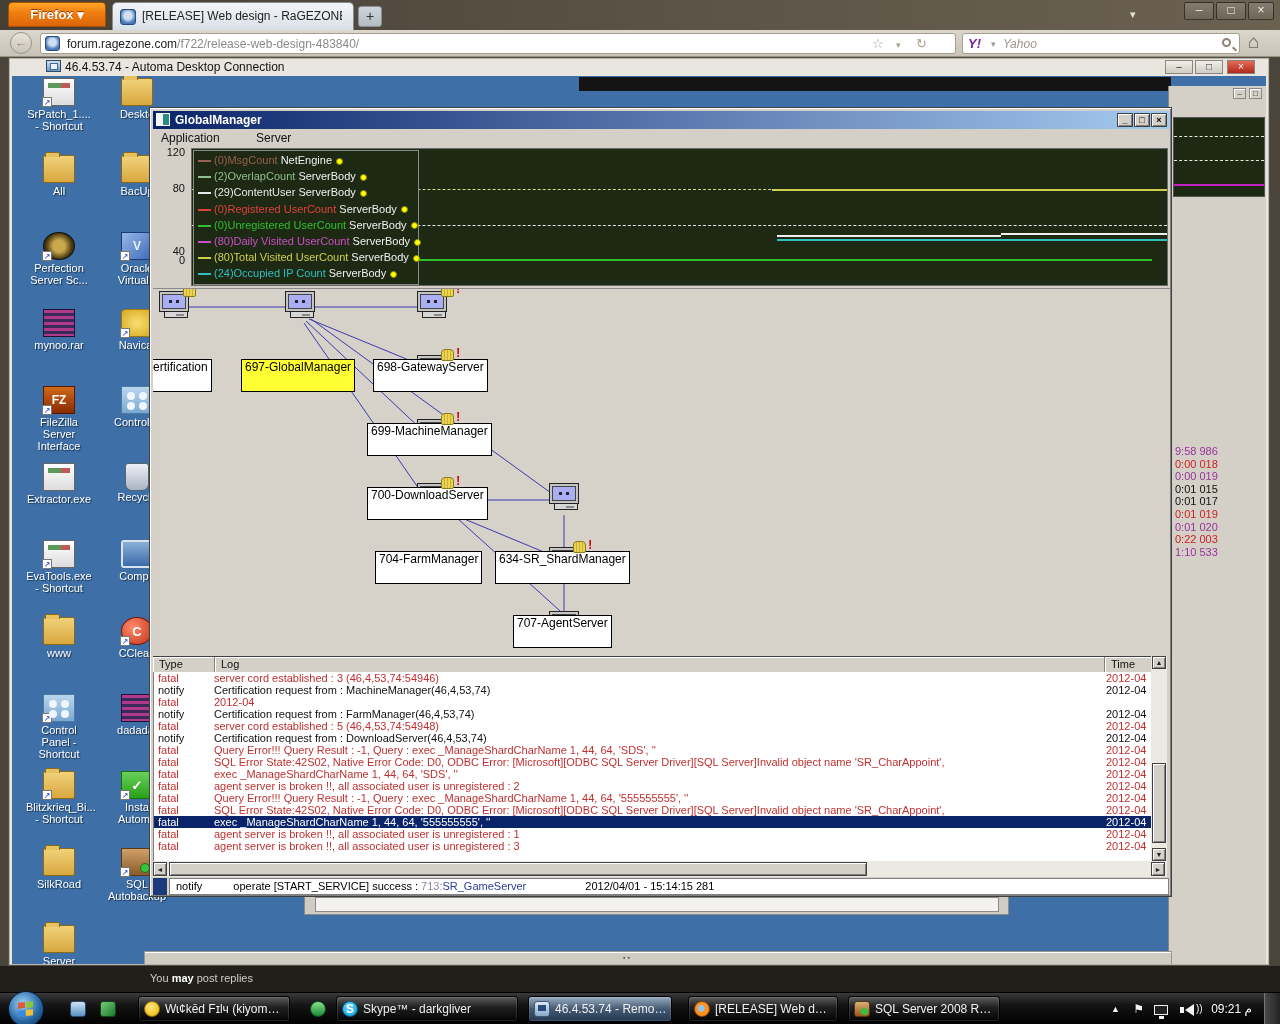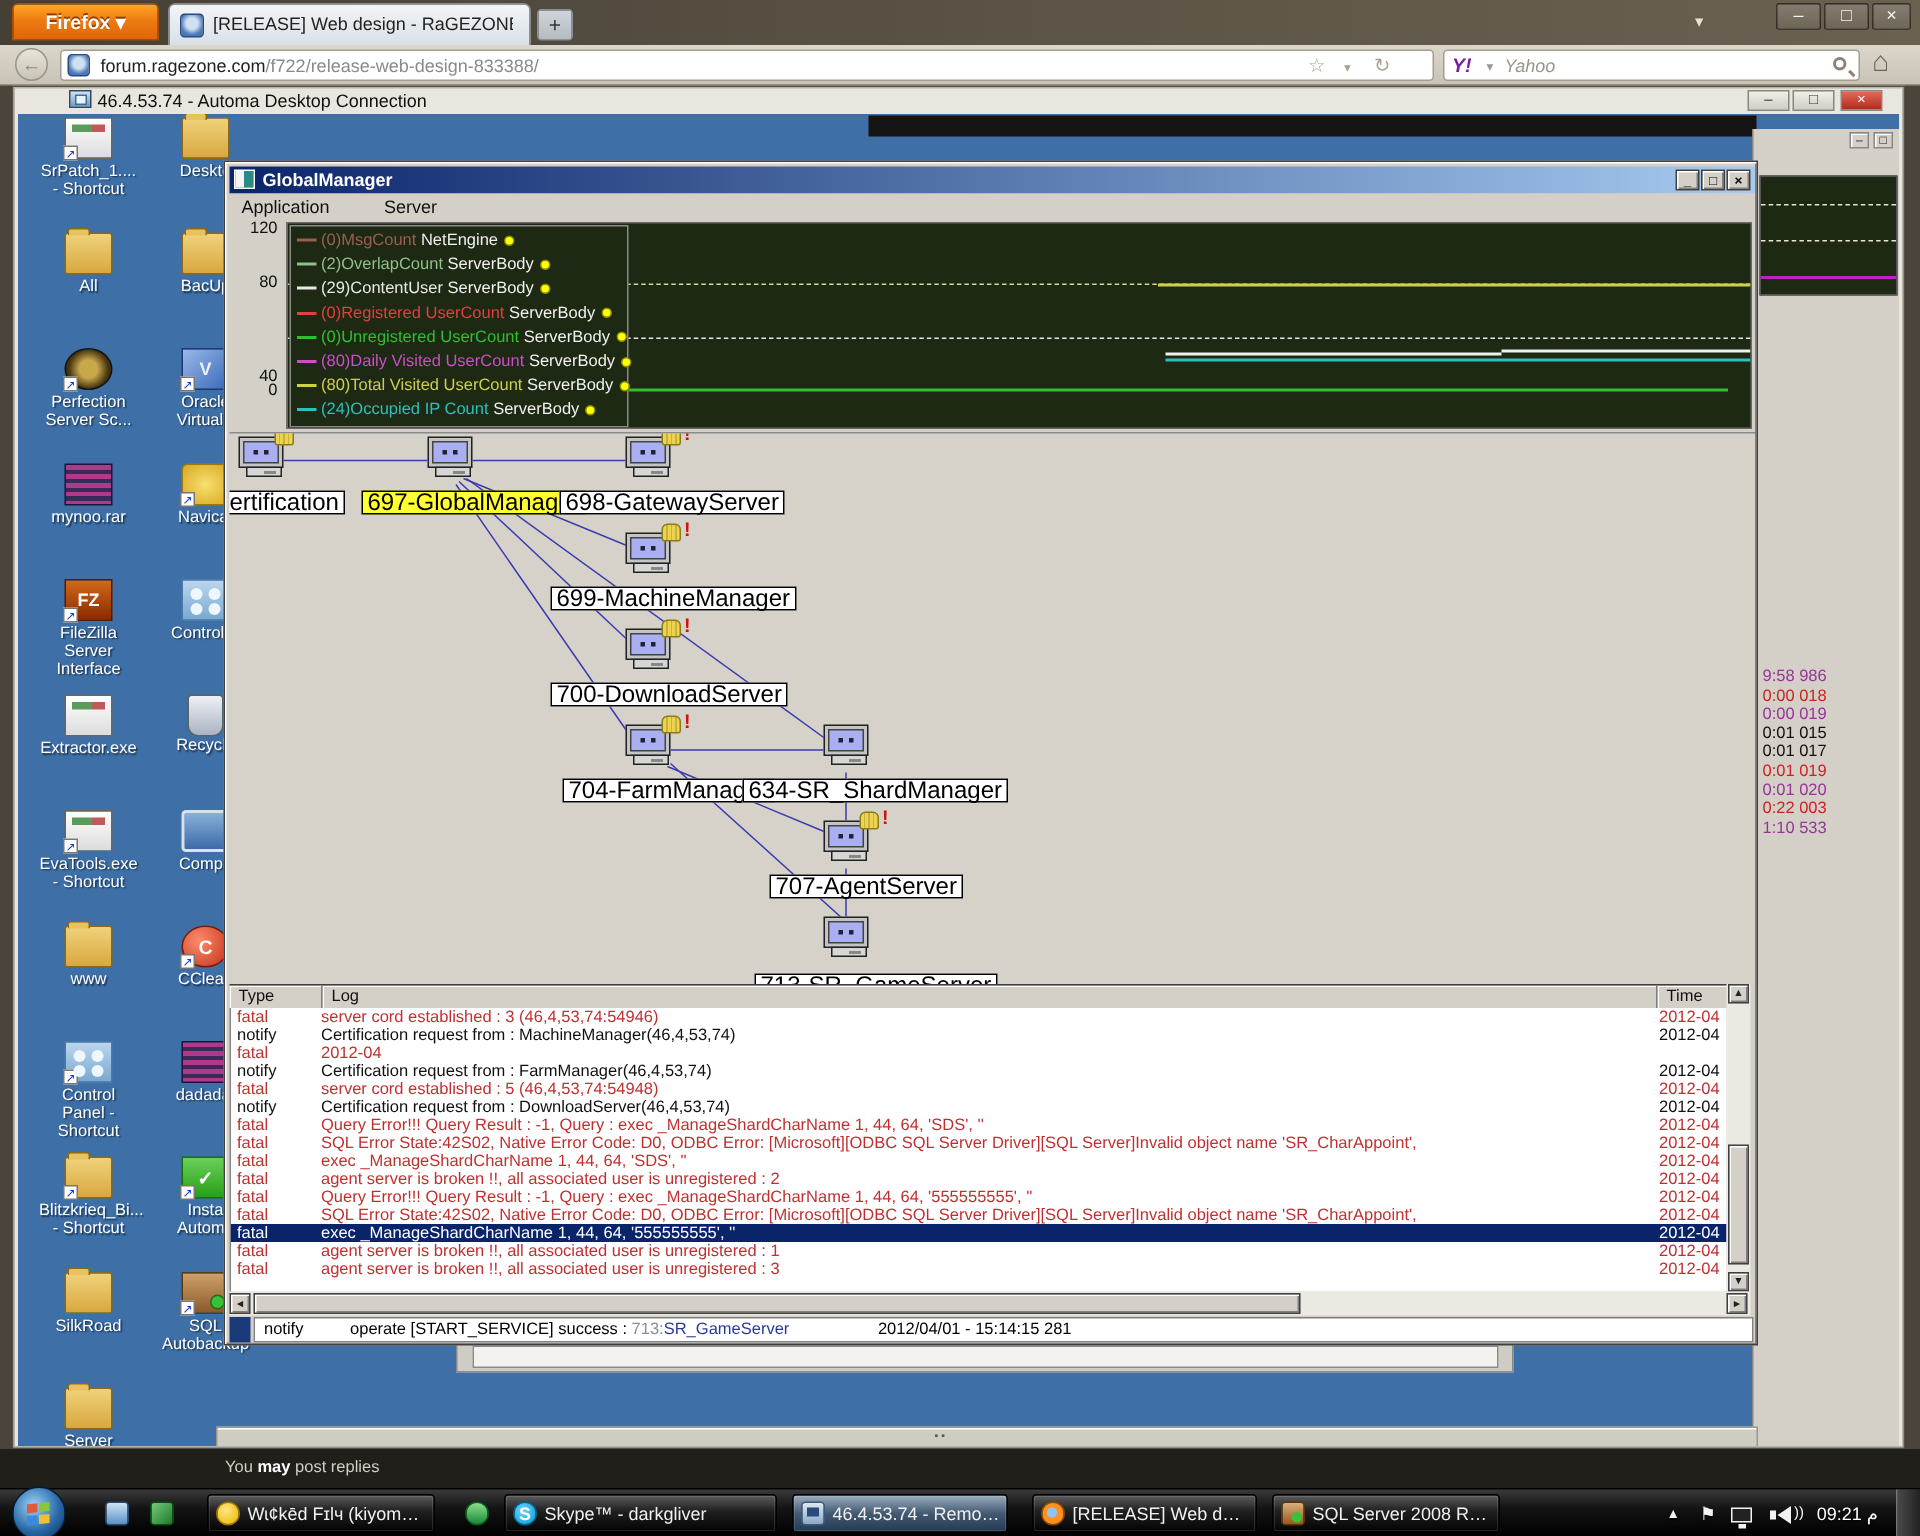--- a/index.html
+++ b/index.html
@@ -101,21 +101,21 @@
   
   #gm-diagram{position:absolute;left:3px;top:180px;width:1017px;height:368px;background:#d6d2ca;border-top:1px solid #8a8a8a;overflow:hidden;}
   #gm-links{position:absolute;left:0;top:0;}
   .pcnode{position:absolute;width:34px;z-index:2;}
   .pc{width:30px;height:21px;background:#c4c4c4;border:1px solid #222;padding:2px;}
   .scr{position:relative;width:100%;height:100%;background:#a9aff0;border:1px solid #444;}
   .scr::before,.scr::after{content:"";position:absolute;top:5px;width:3px;height:3px;background:#223;}
   .scr::before{left:6px;} .scr::after{right:6px;}
   .pcbase{width:24px;height:7px;background:#d6d6d6;border:1px solid #222;margin:-1px auto 0;position:relative;}
   .pcbase::after{content:"";position:absolute;right:3px;top:2px;width:8px;height:2px;background:#888;}
-  .nlabel{position:absolute;background:#fff;border:1px solid #000;font-size:16px;padding:0 3px;height:16px;line-height:15px;white-space:nowrap;z-index:3;}
+  .nlabel{position:absolute;background:#fff;border:1px solid #000;font-size:12px;padding:0 3px;height:33px;line-height:15px;white-space:nowrap;z-index:3;margin-top:32px;}
   .nlabel.hl{background:#ffff33;}
   .hand{position:absolute;width:13px;height:12px;background:#edd34f;border:1px solid #8a7a18;border-radius:4px 4px 2px 2px;background-image:linear-gradient(90deg,transparent 0 2px,#c9b23a 2px 3px,transparent 3px 5px,#c9b23a 5px 6px,transparent 6px 8px,#c9b23a 8px 9px,transparent 9px);z-index:4;}
   .ex{position:absolute;color:#d01010;font-weight:bold;font-size:13px;z-index:4;}
   
   #gm-loghead{position:absolute;left:3px;top:548px;width:1000px;height:16px;background:#d4d0c8;font-size:11px;color:#111;border-top:1px solid #404040;}
   .hcell{position:absolute;top:0;height:16px;line-height:15px;padding-left:6px;border-right:1px solid #808080;box-shadow:1px 1px 0 #fff inset;}
   #gm-logrows{position:absolute;left:3px;top:564px;width:998px;height:189px;background:#fff;border-left:1px solid #808080;}
   .lrow{display:flex;height:12px;font-size:11px;line-height:12px;white-space:nowrap;}
   .lrow .c-type{width:60px;padding-left:4px;flex:none;overflow:hidden;}
   .lrow .c-log{width:892px;flex:none;overflow:hidden;}
@@ -180,21 +180,21 @@
   </div>
   <div class="abs" id="ff-newtab">+</div>
   <div class="abs" id="ff-chevron">▾</div>
   <div class="abs ffwb" style="left:1184px;">–</div>
   <div class="abs ffwb" style="left:1216px;">□</div>
   <div class="abs ffwb" style="left:1248px;width:26px;">×</div>
   <div class="abs" id="ff-navbar"></div>
   <div class="abs" id="ff-back">←</div>
   <div class="abs" id="ff-urlbar">
     <span class="fav"></span>
-    <span class="u"><span class="dom">forum.ragezone.com</span><span class="pth">/f722/release-web-design-833388/</span></span>
+    <span class="u"><span class="dom">forum.ragezone.com</span><span class="pth">/f722/release-web-design-483840/</span></span>
   </div>
   <div class="abs urlico" style="left:872px;">☆</div>
   <div class="abs urlico" style="left:896px;font-size:9px;top:40px;">▾</div>
   <div class="abs urlico" style="left:916px;">↻</div>
   <div class="abs" id="ff-search">
     <span class="y">Y!</span>
     <span class="car">▾</span>
     <span class="ph">Yahoo</span>
     <span class="mag"></span>
   </div>

